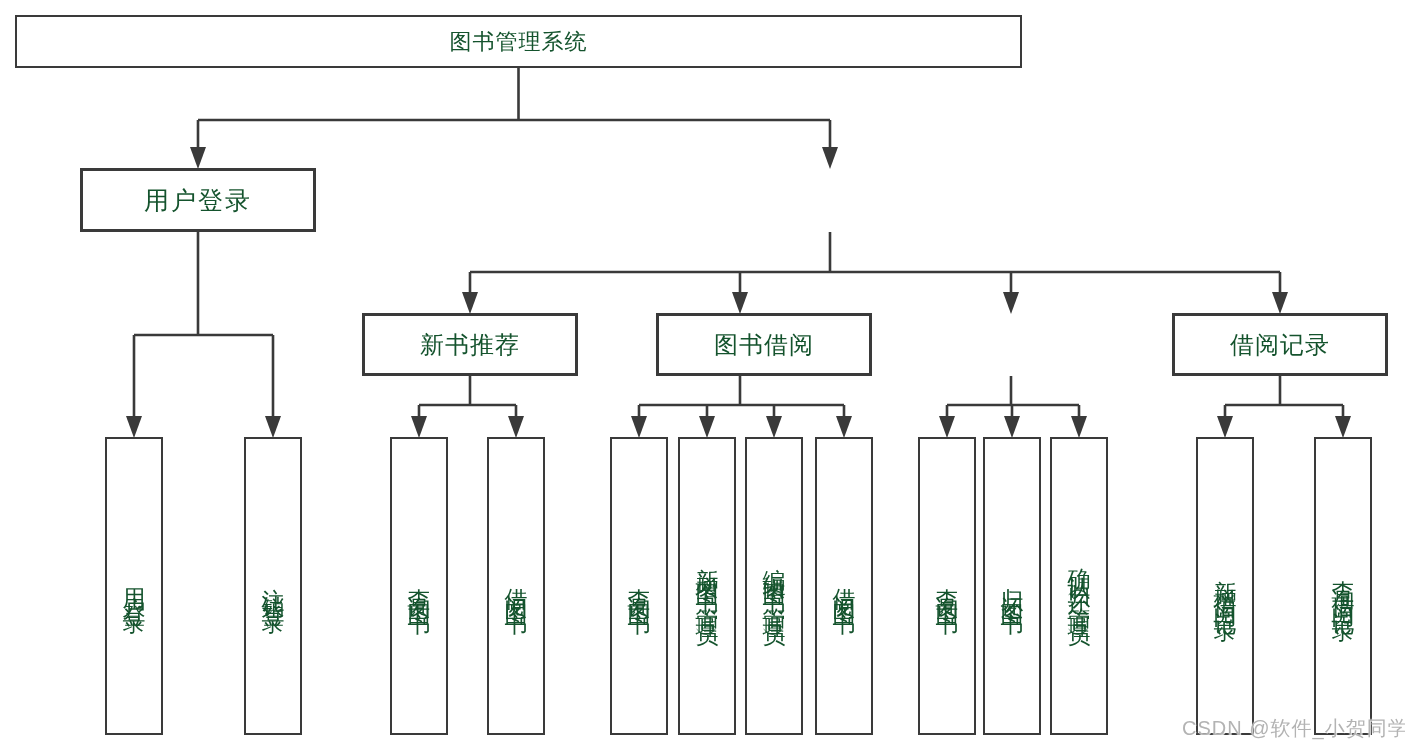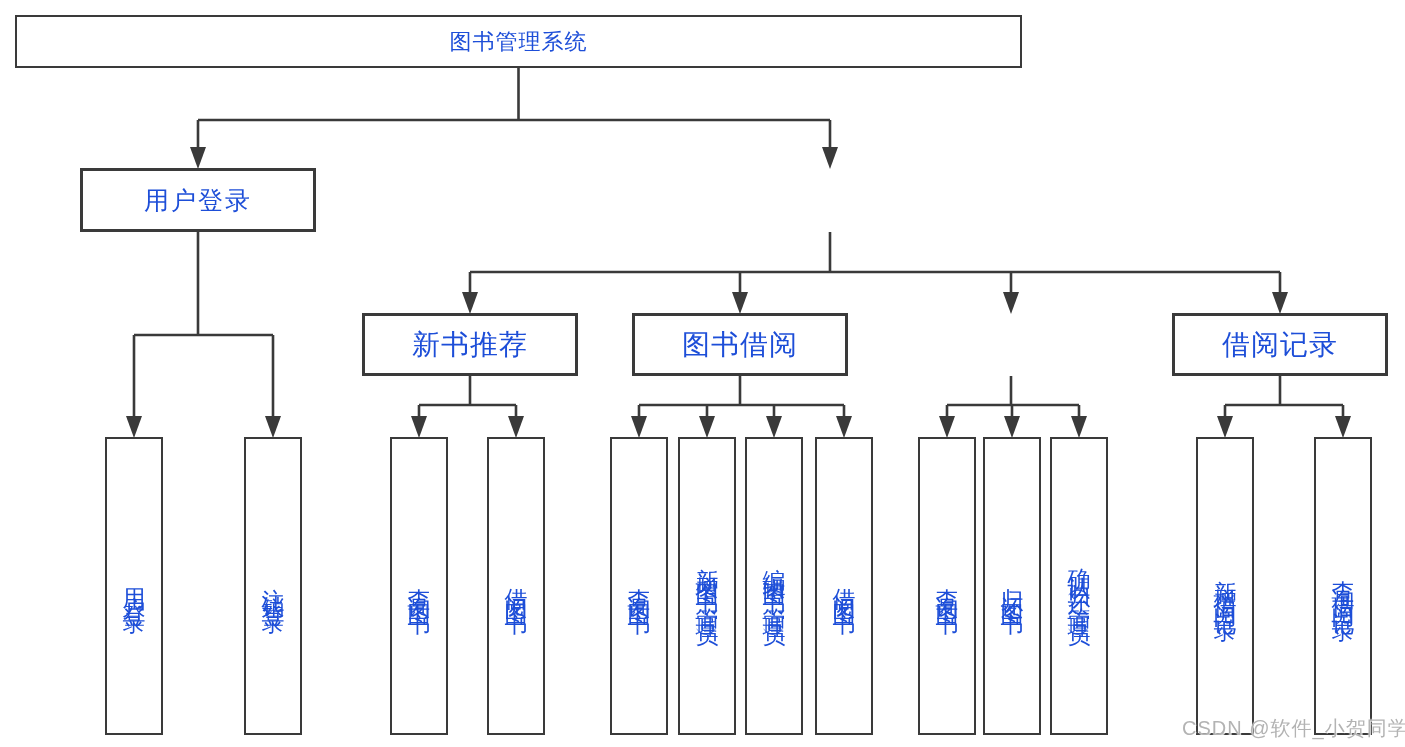--- a/index.html
+++ b/index.html
@@ -21,35 +21,35 @@
     pointer-events: none;
   }
 
   .box {
     position: absolute;
     background: #ffffff;
     border: 3px solid #3a3a3a;
     display: flex;
     align-items: center;
     justify-content: center;
-    color: #1d4ed8;
+    color: #14532d;
   }
 
   .root-box   { left: 15px;  top: 15px;  width: 1007px; height: 53px; border-width: 2px; }
   .root-box .lbl { font-size: 22px; letter-spacing: 1px; }
 
   .l1-box { top: 168px; width: 236px; height: 64px; }
   .l1-user { left: 80px; }
   .l1-mgmt { left: 712px; }
   .l1-box .lbl { font-size: 25px; letter-spacing: 2px; }
 
   .l2-box { top: 313px; width: 216px; height: 63px; }
-  .l2-box .lbl { font-size: 28px; letter-spacing: 1px; }
+  .l2-box .lbl { font-size: 24px; letter-spacing: 1px; }
   .l2-nb { left: 362px; }
-  .l2-bb { left: 632px; }
+  .l2-bb { left: 656px; }
   .l2-cb { left: 903px; }
   .l2-br { left: 1172px; }
 
   .leaf {
     top: 437px; width: 58px; height: 298px;
     border-width: 2.5px;
   }
   .leaf .lbl {
     writing-mode: vertical-rl;
     text-orientation: mixed;

